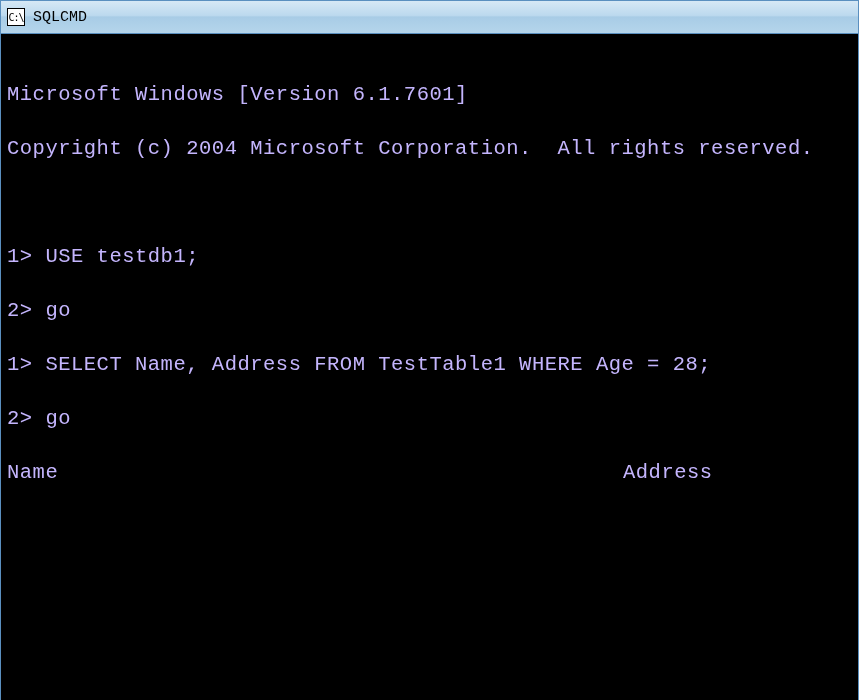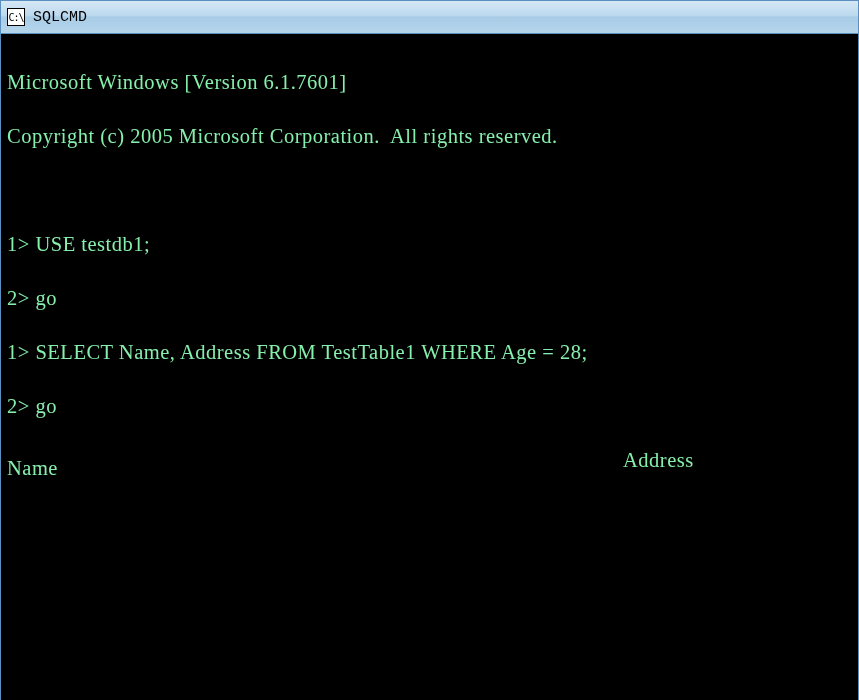--- a/index.html
+++ b/index.html
@@ -29,47 +29,47 @@
     }
     .titlebar .title-text {
       color: #000;
       font-family: Liberation Mono, monospace;
       font-size: 15px;
     }
     .terminal {
       width: 100%;
       height: calc(700px - 34px);
       background: #000;
-      color: #86efac;
-      padding: 8px 6px;
+      color: #c4b5fd;
+      padding: 20px 6px;
       font-size: 20.5px;
       line-height: 27px;
       letter-spacing: 0.5px;
       white-space: pre;
       border-left: 1px solid #5a8fbf;
       border-right: 1px solid #5a8fbf;
-      font-family: Liberation Serif, serif;
+      font-family: Liberation Mono, monospace;
       overflow: hidden;
     }
     .terminal .line { display: block; }
     .cols { display: flex; }
-    .col1 { width: 616px; margin-top: 8px; }
+    .col1 { width: 616px; }
     .col2 { flex: 1; }
   </style>
 </head>
 <body>
 
 <div class="titlebar">
   <span class="sys-icon">C:\</span>
   <span class="title-text">SQLCMD</span>
 </div>
 
 <div class="terminal">
 <span class="line">Microsoft Windows [Version 6.1.7601]</span>
-<span class="line">Copyright (c) 2005 Microsoft Corporation.  All rights reserved.</span>
+<span class="line">Copyright (c) 2004 Microsoft Corporation.  All rights reserved.</span>
 <span class="line"> </span>
 <span class="line">1&gt; USE testdb1;</span>
 <span class="line">2&gt; go</span>
 <span class="line">1&gt; SELECT Name, Address FROM TestTable1 WHERE Age = 28;</span>
 <span class="line">2&gt; go</span>
 <span class="cols"><span class="col1">Name</span><span class="col2">Address</span></span>
 <span class="line"> </span>
 
 
 

